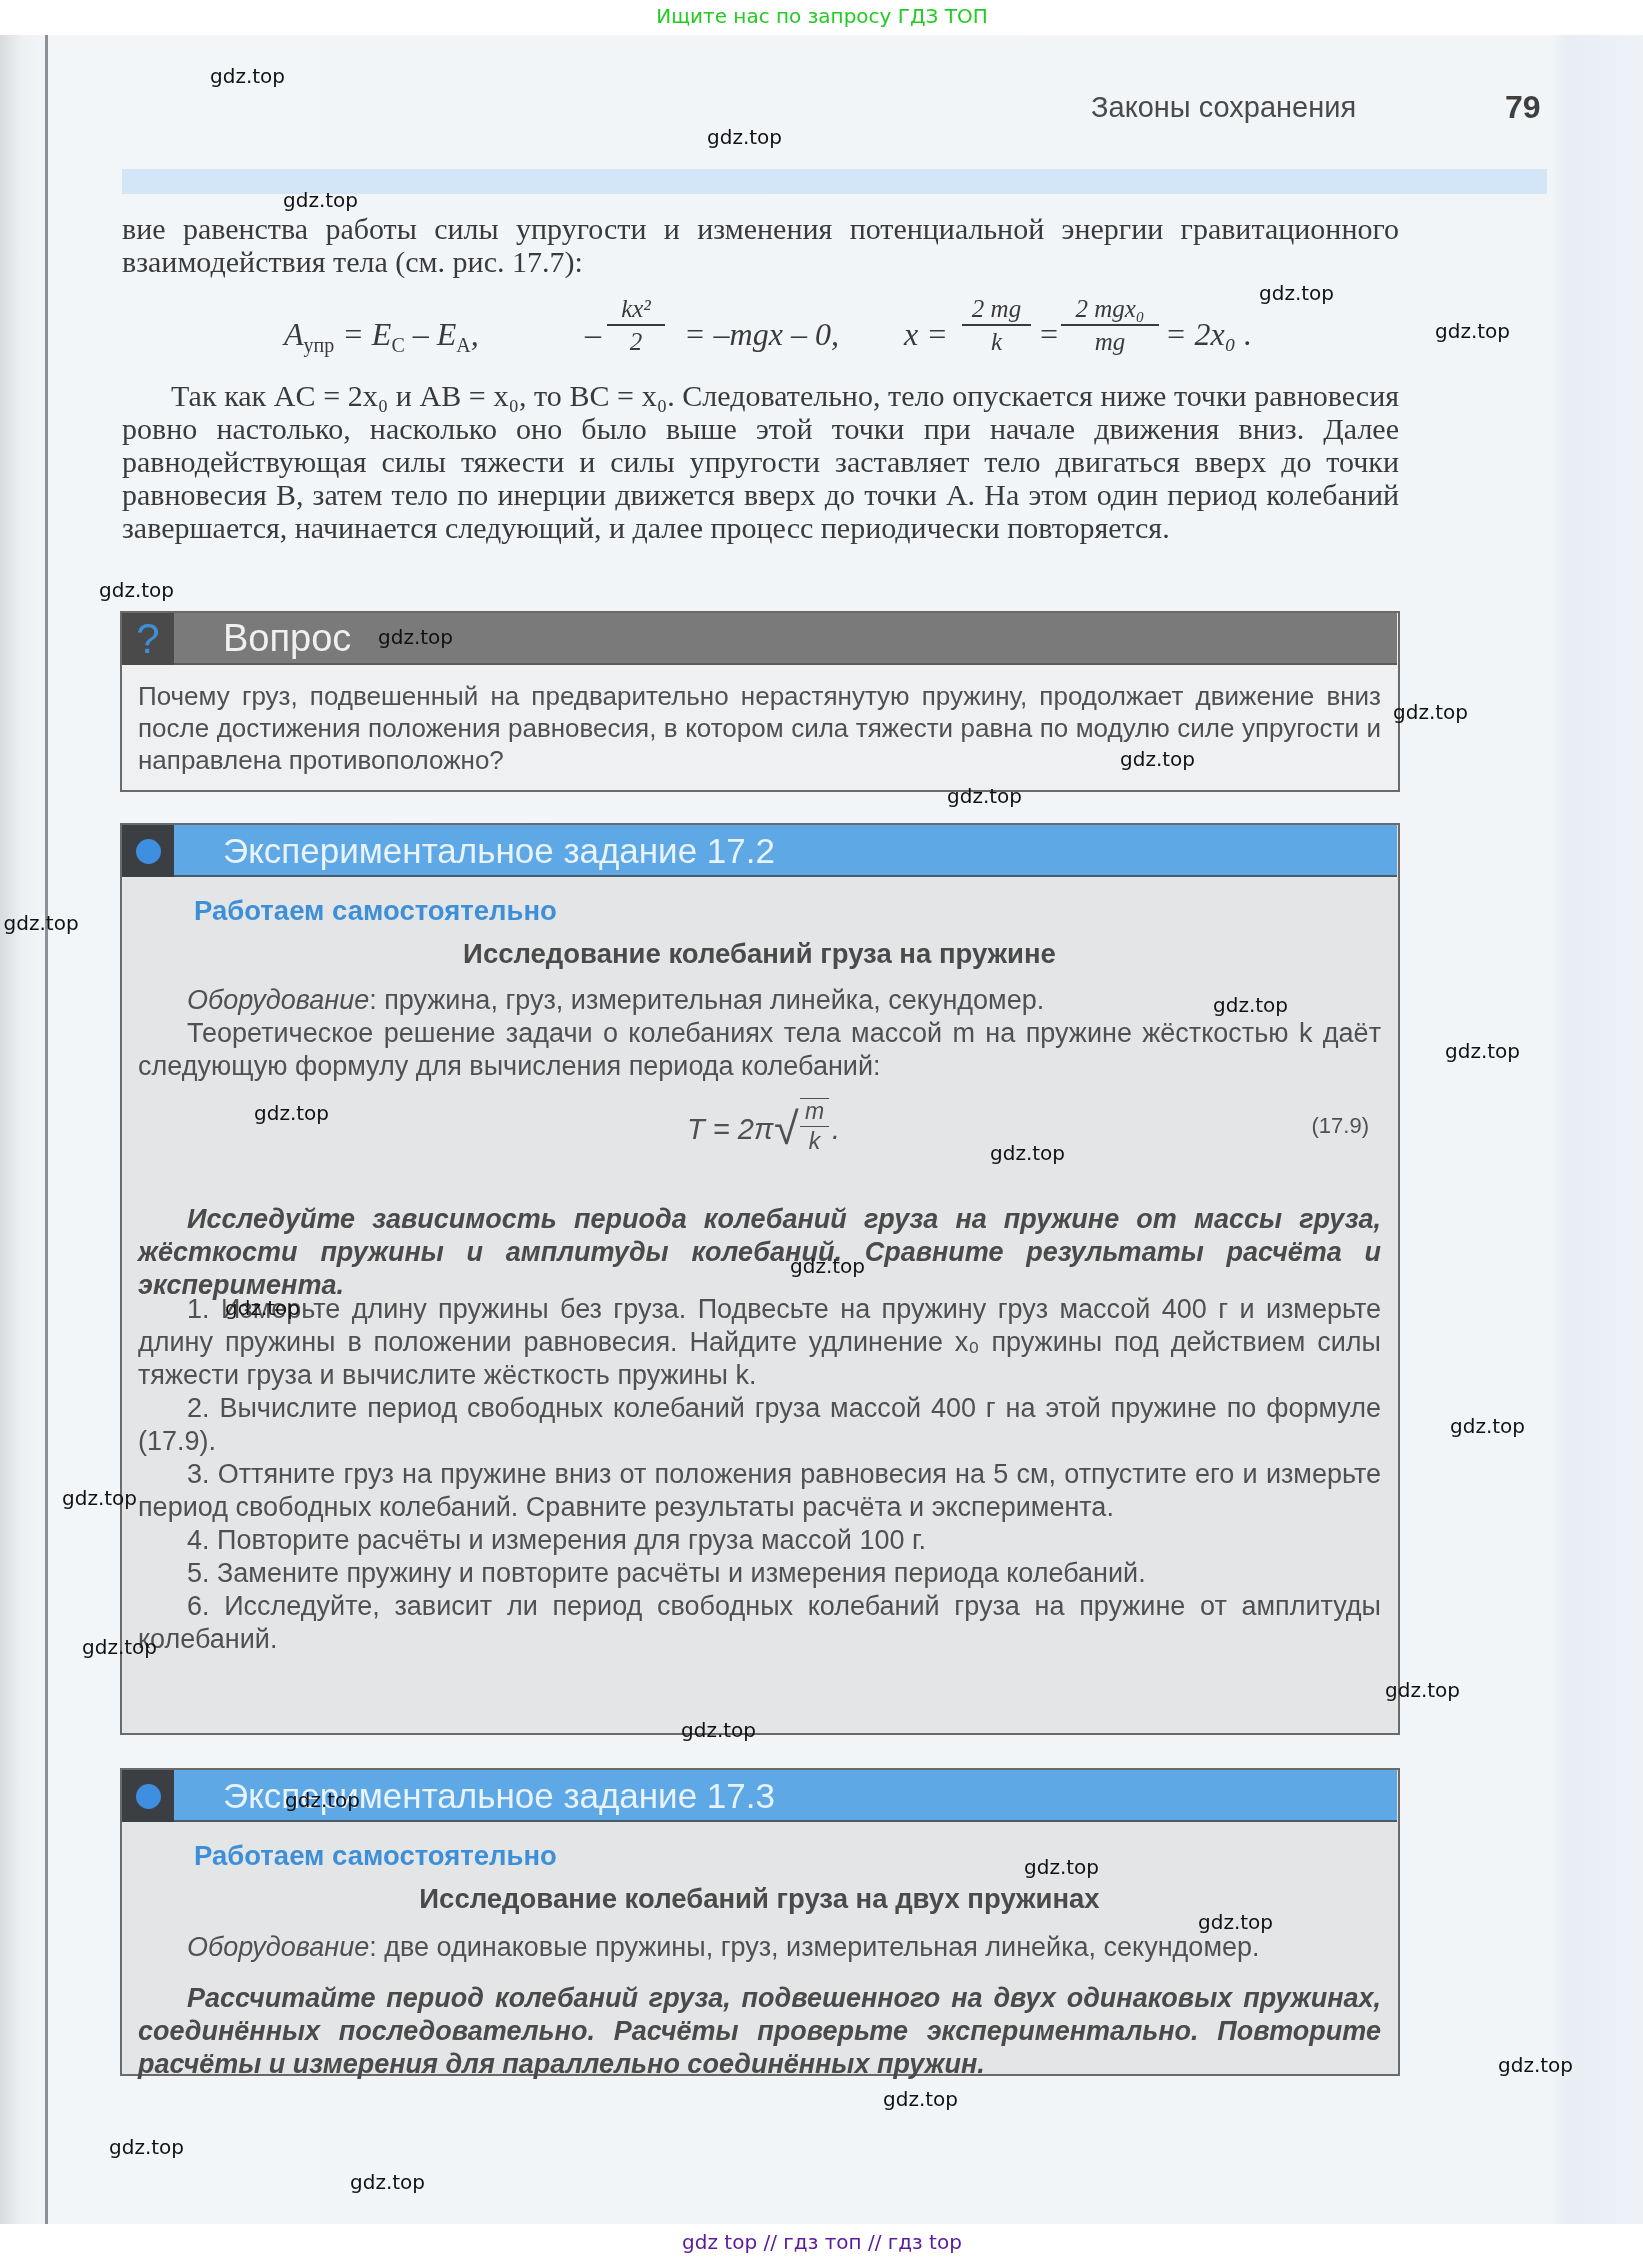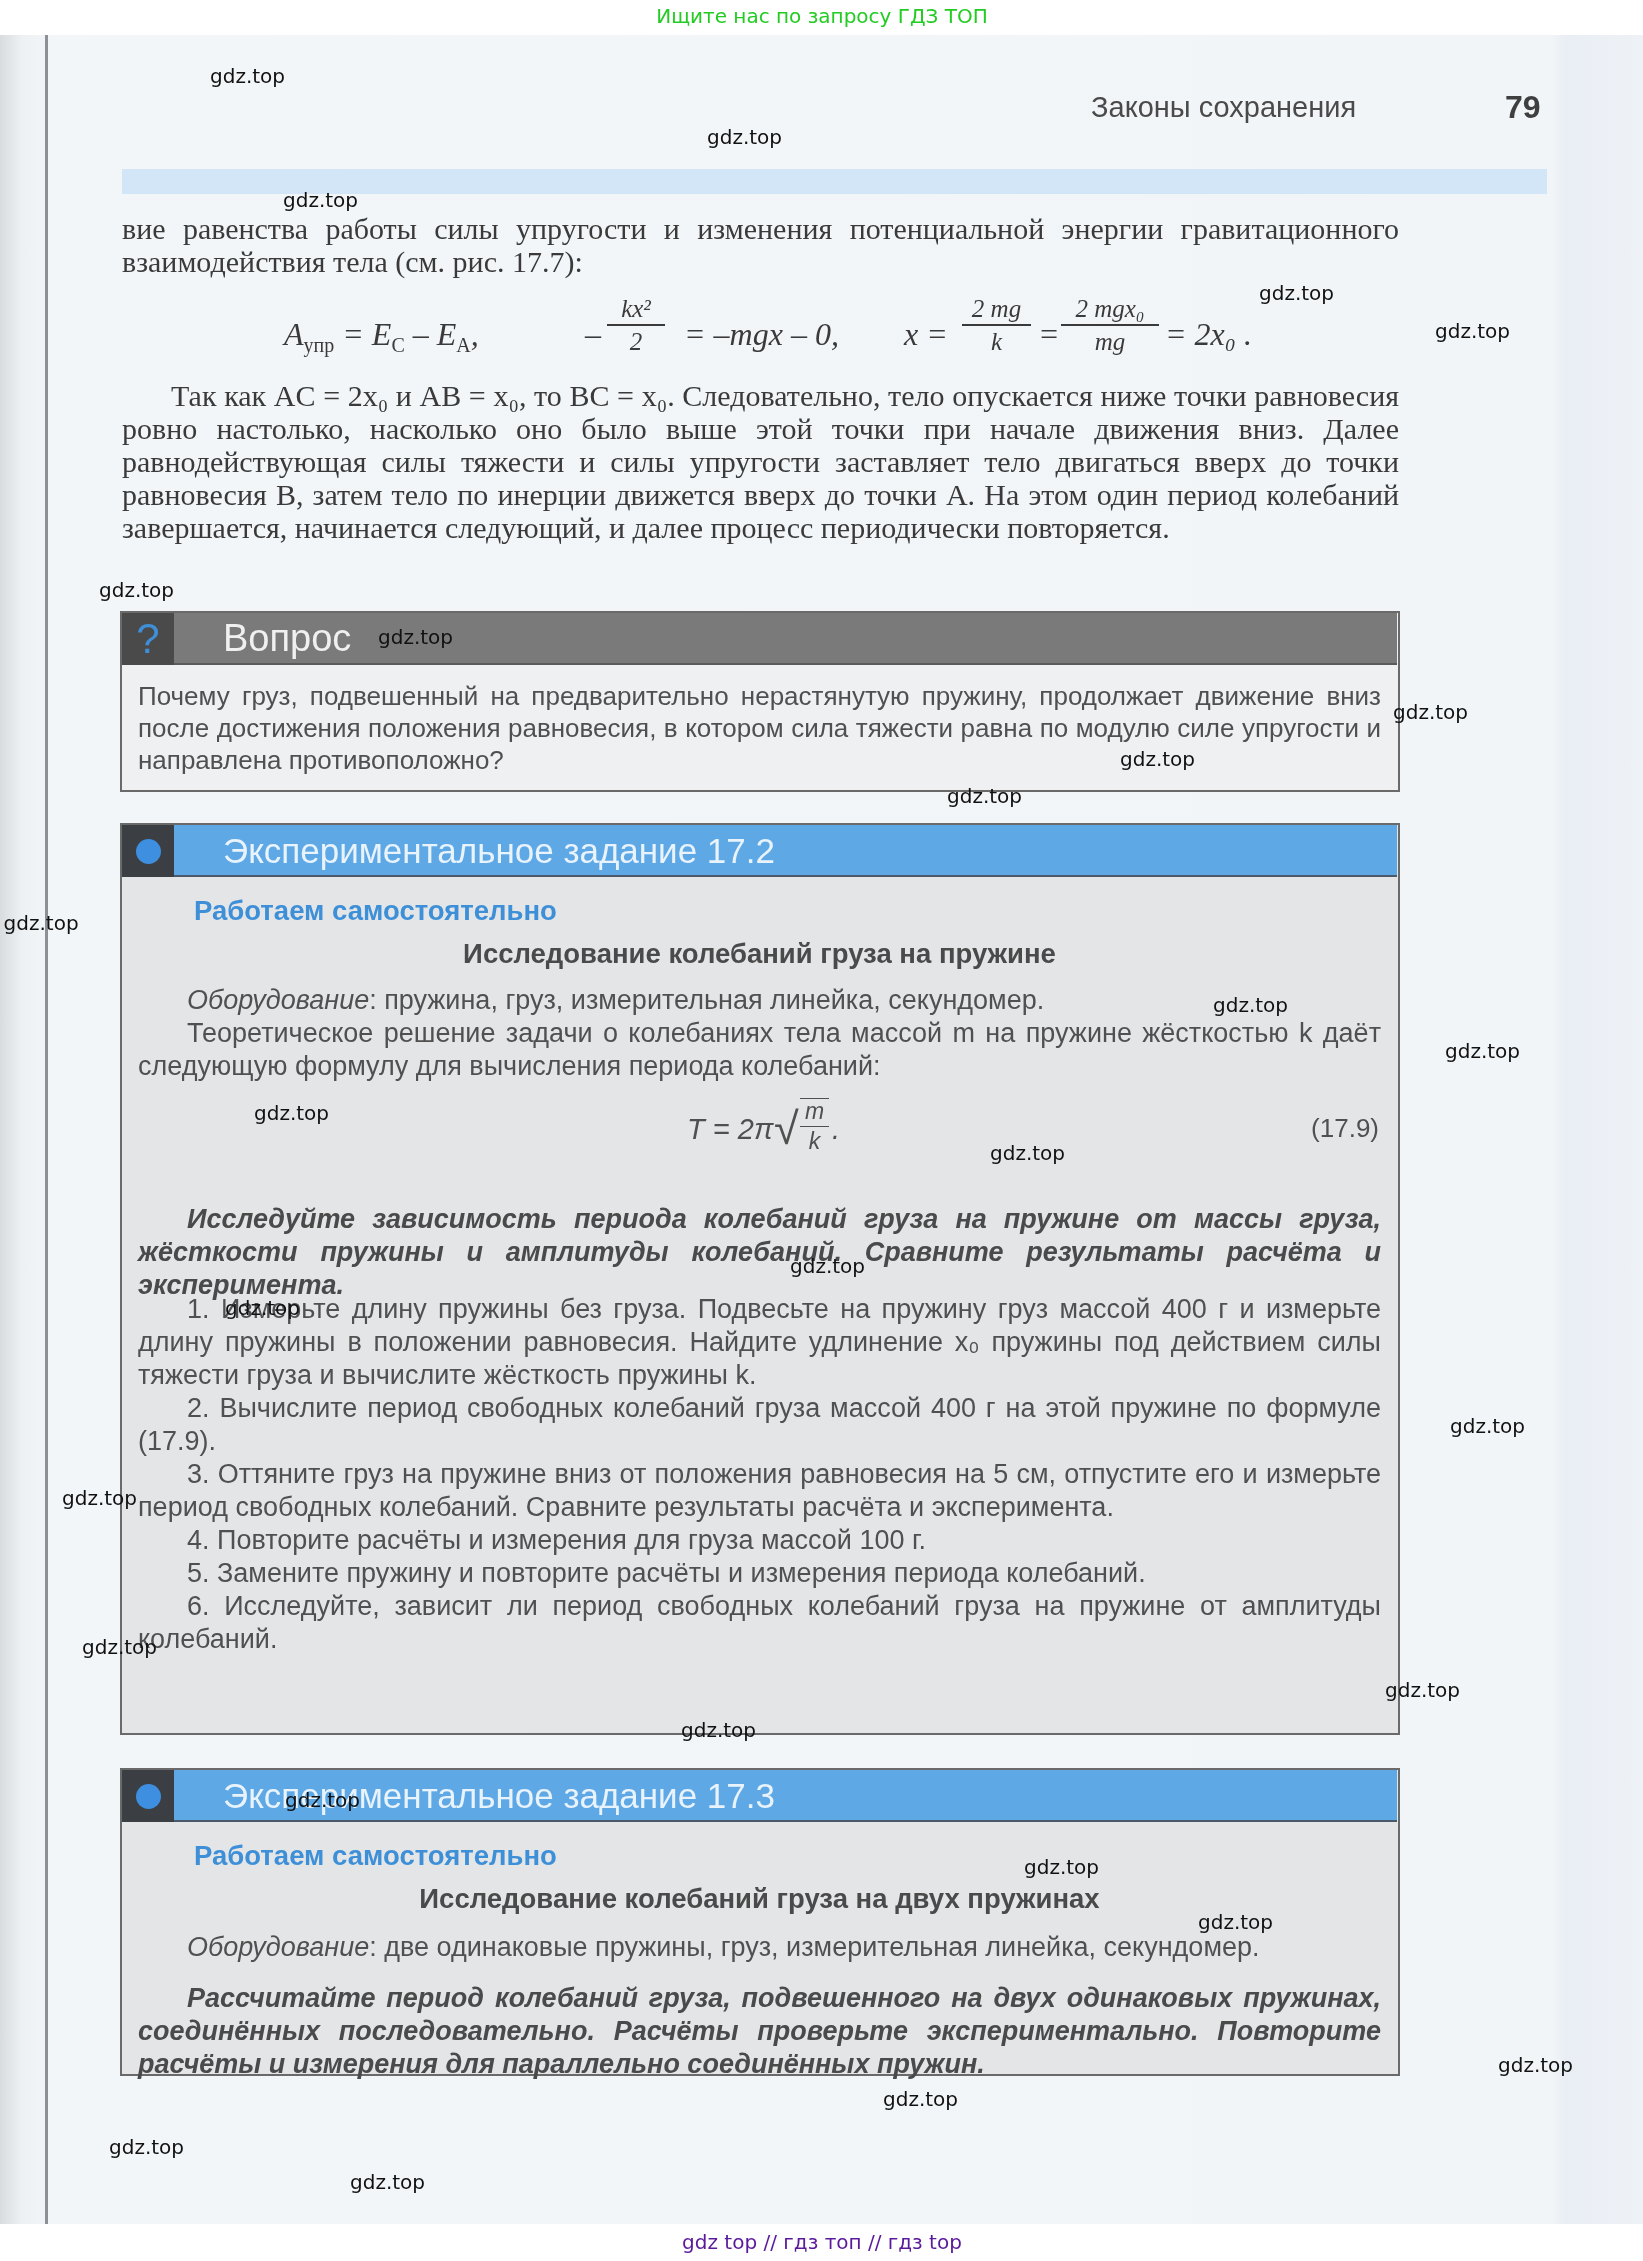--- a/index.html
+++ b/index.html
@@ -116,21 +116,21 @@
   .ebox-text .bi { font-style: italic; font-weight: bold; color: #4a4a4a; margin-top: 18px; }
   .ebox-text p { margin: 0; }
   .ind { text-indent: 49px; }
   .center-it { text-align: center; font-style: italic; }
 
   .ebox-formula {
     position: absolute; left: 0; width: 1275px; height: 72px;
     font-size: 29px; color: #505050; font-style: italic;
   }
   .eq-num {
-    position: absolute; right: 18px; top: 16px; font-style: normal; font-size: 26px; color: #505050;
+    position: absolute; right: 28px; top: 16px; font-style: normal; font-size: 22px; color: #505050;
   }
 
   .wm {
     position: absolute; font-family: "DejaVu Sans", sans-serif; font-size: 20px; color: #111111;
     white-space: nowrap;
   }
 </style>
 </head>
 <body>
 

